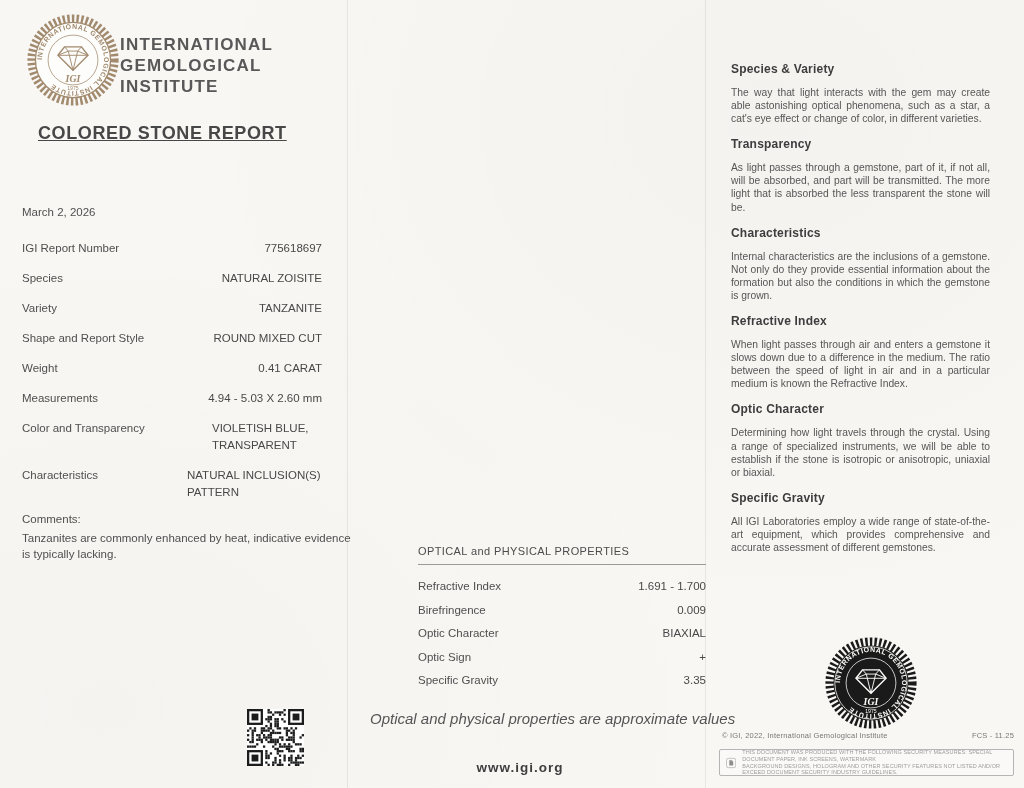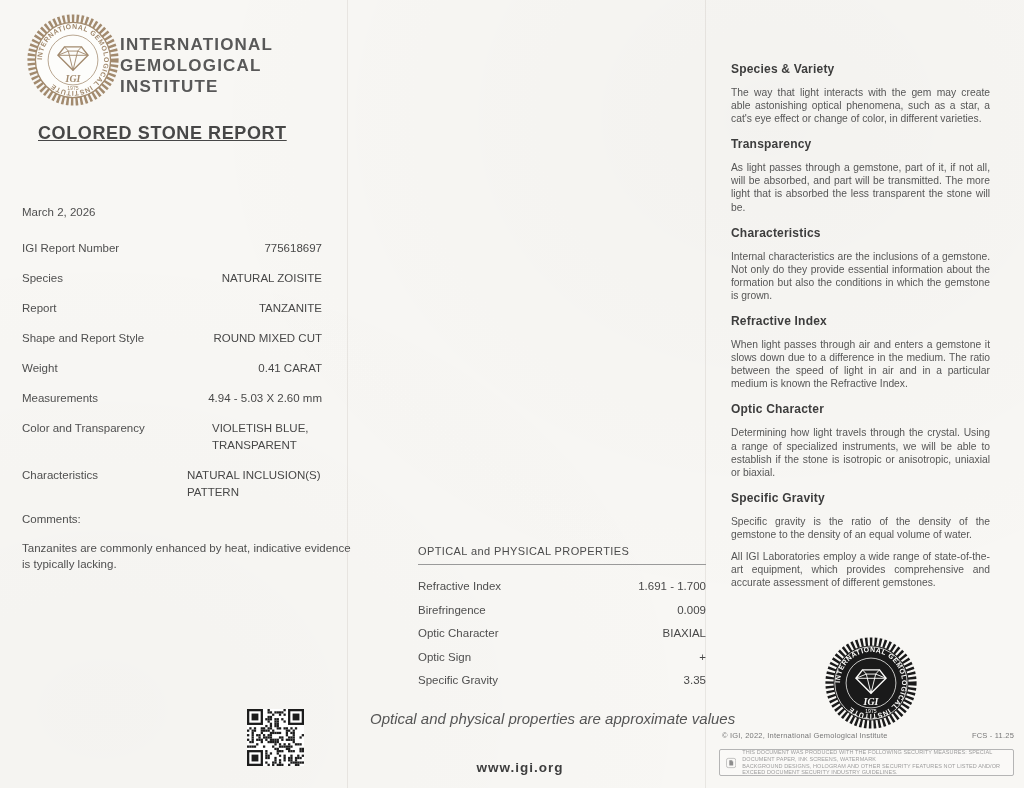--- a/index.html
+++ b/index.html
@@ -18,21 +18,21 @@
   .seal-top{left:26px;top:13px;width:94px;height:94px;}
   .org-name{left:120px;top:34px;font-size:17px;font-weight:bold;line-height:21px;
             letter-spacing:1.2px;color:#585858;}
   .report-title{left:38px;top:123px;font-size:18px;font-weight:bold;letter-spacing:0.6px;color:#474747;text-decoration:underline;}
   .report-date{left:22px;top:206px;font-size:11.5px;color:#4f4f4f;}
   .fields{left:22px;top:240px;width:300px;display:flex;flex-direction:column;gap:13px;font-size:11.5px;}
   .frow{display:flex;align-items:flex-start;line-height:17px;}
   .frow .lbl{color:#4f4f4f;}
   .frow .val{margin-left:auto;max-width:152px;color:#484848;}
   .comments{left:22px;top:511px;width:332px;font-size:11.5px;line-height:16.5px;color:#4f4f4f;}
-  .comments .c-lbl{margin-bottom:12px;}
+  .comments .c-lbl{margin-bottom:2px;}
   .qr{left:247px;top:709px;width:57px;height:57px;}
   .qr svg{width:100%;height:100%;display:block;}
 
   
   .props{left:370px;top:545px;width:288px;font-size:11.5px;margin-left:48px;}
   .props .p-title{font-size:11px;letter-spacing:0.4px;color:#4c4c4c;}
   .props .p-line{height:1px;background:#9a9a9a;margin-top:7px;}
   .props .p-rows{margin-top:13px;display:flex;flex-direction:column;gap:6.5px;}
   .prow{display:flex;line-height:17px;}
   .prow .lbl{color:#4f4f4f;}
@@ -93,21 +93,21 @@
   <div class="abs fields">
     <div class="frow">
       <span class="lbl">IGI Report Number</span>
       <span class="val">775618697</span>
     </div>
     <div class="frow">
       <span class="lbl">Species</span>
       <span class="val">NATURAL ZOISITE</span>
     </div>
     <div class="frow">
-      <span class="lbl">Report</span>
+      <span class="lbl">Variety</span>
       <span class="val">TANZANITE</span>
     </div>
     <div class="frow">
       <span class="lbl">Shape and Report Style</span>
       <span class="val">ROUND MIXED CUT</span>
     </div>
     <div class="frow">
       <span class="lbl">Weight</span>
       <span class="val">0.41 CARAT</span>
     </div>
@@ -379,21 +379,20 @@
     <div class="sec">
       <h3>Refractive Index</h3>
       <p>When light passes through air and enters a gemstone it slows down due to a difference in the medium. The ratio between the speed of light in air and in a particular medium is known the Refractive Index.</p>
     </div>
     <div class="sec">
       <h3>Optic Character</h3>
       <p>Determining how light travels through the crystal. Using a range of specialized instruments, we will be able to establish if the stone is isotropic or anisotropic, uniaxial or biaxial.</p>
     </div>
     <div class="sec">
       <h3>Specific Gravity</h3>
-      <p>Specific gravity is the ratio of the density of the gemstone to the density of an equal volume of water.</p>
       <p>All IGI Laboratories employ a wide range of state-of-the-art equipment, which provides comprehensive and accurate assessment of different gemstones.</p>
     </div>
   </div>
 
   <div class="abs seal-bottom">
     <svg class="seal-svg" viewBox="0 0 100 100">
       <circle cx="50" cy="50" r="44" fill="none" stroke="#1a1a1a" stroke-width="9" stroke-dasharray="2.6 2.3"></circle>
       <circle cx="50" cy="50" r="40" fill="#1a1a1a"></circle>
       <circle cx="50" cy="50" r="38.5" fill="none" stroke="#fdfdfb" stroke-width="0.8"></circle>
       <circle cx="50" cy="50" r="26.5" fill="none" stroke="#fdfdfb" stroke-width="0.8"></circle>

